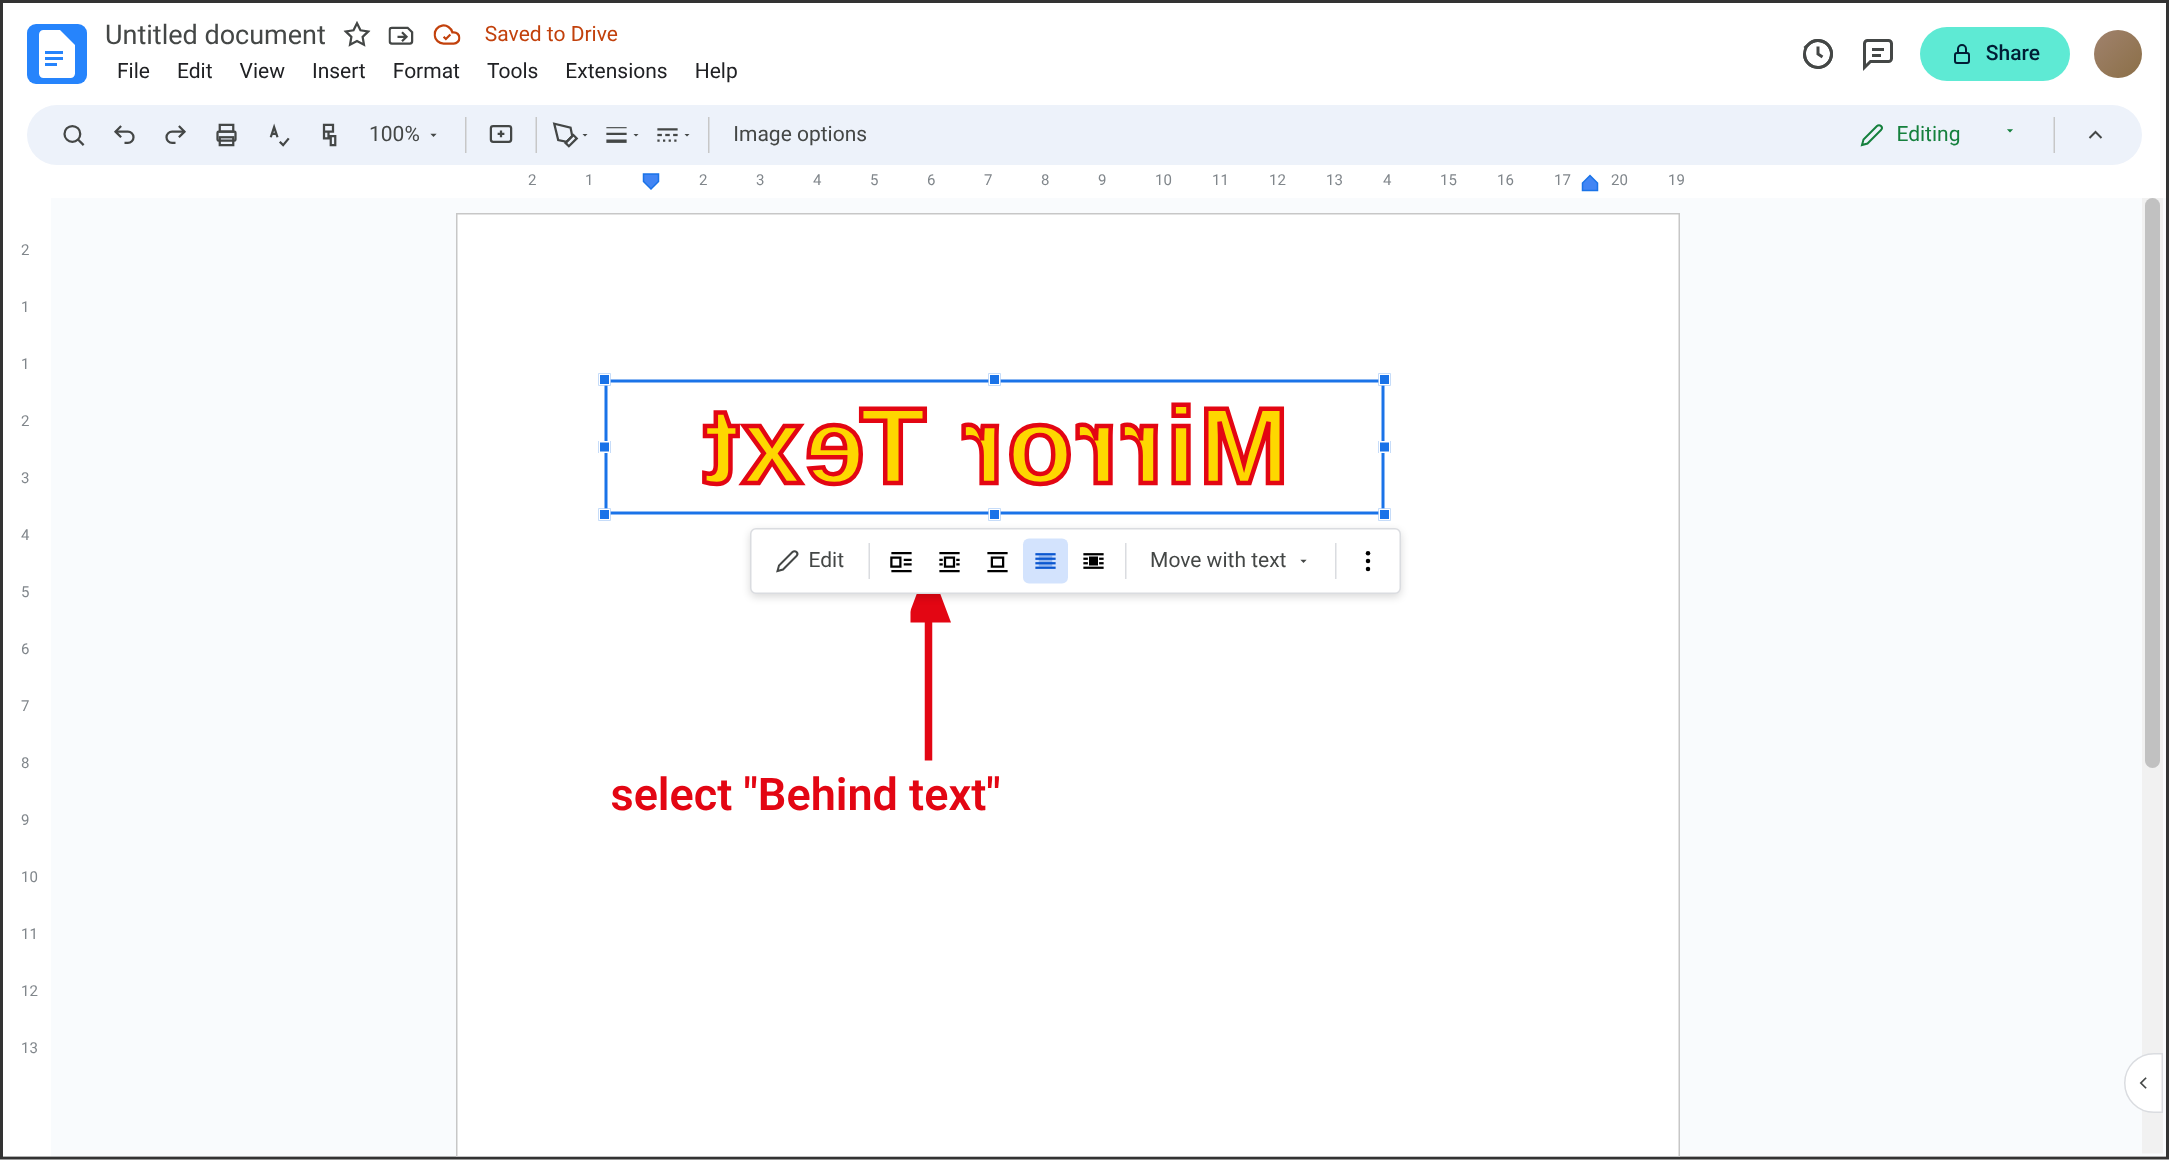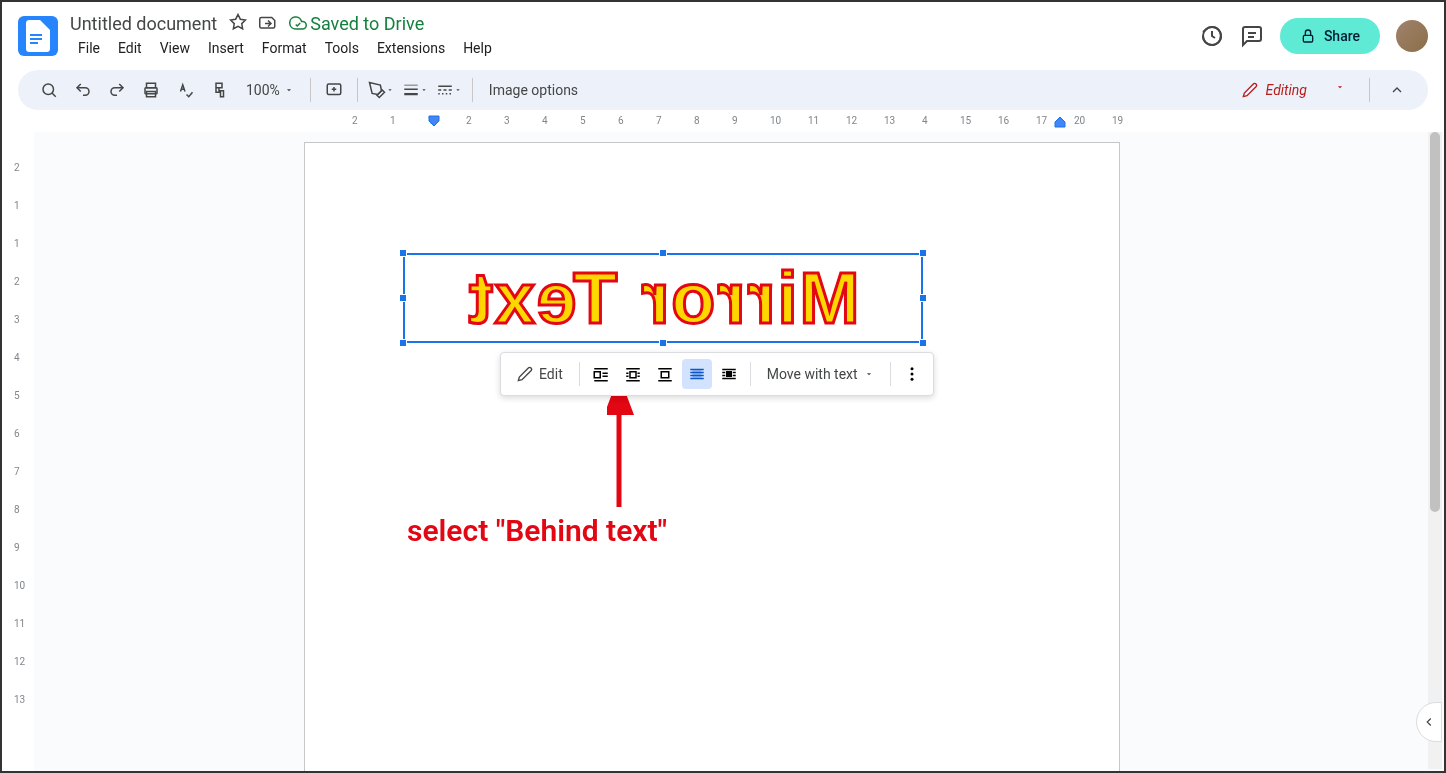--- a/index.html
+++ b/index.html
@@ -3,39 +3,39 @@
 <meta charset="utf-8">
 <style>
 * { margin: 0; padding: 0; box-sizing: border-box; font-family: 'Google Sans', Roboto, Arial, sans-serif; }
 body { background: #fff; width: 1446px; height: 773px; overflow: hidden; border: 2px solid #333; position: relative; }
 
 
 .header { display: flex; align-items: center; padding: 8px 16px 0 16px; height: 60px; }
 .docs-icon { width: 40px; height: 40px; background: #2684fc; border-radius: 6px; display: flex; align-items: center; justify-content: center; margin-right: 12px; }
 .docs-icon svg { width: 24px; height: 32px; fill: white; }
 .title-area { flex: 1; display: flex; flex-direction: column; }
-.title-row { display: flex; gap: 12px; }
+.title-row { display: flex; align-items: center; gap: 12px; }
 .doc-title { font-size: 18px; color: #444746; }
 .title-icon { color: #444746; cursor: pointer; }
-.saved-status { display: flex; align-items: center; gap: 3px; color: #15803d; font-size: 18px; }
+.saved-status { display: flex; align-items: center; gap: 16px; color: #c2410c; font-size: 14px; }
 .menu-bar { display: flex; gap: 2px; margin-top: 2px; }
 .menu-item { padding: 4px 8px; font-size: 14px; color: #202124; cursor: pointer; border-radius: 4px; }
 .header-right { display: flex; align-items: center; gap: 16px; }
 .header-icon { color: #444746; cursor: pointer; }
 .share-btn { background: #5eead4; color: #001d35; padding: 10px 20px; border-radius: 100px; border: none; font-size: 14px; font-weight: 500; display: flex; align-items: center; gap: 8px; cursor: pointer; }
 .avatar { width: 32px; height: 32px; border-radius: 50%; background: linear-gradient(135deg, #a0826d, #8b6f47); }
 
 
 .toolbar { display: flex; align-items: center; padding: 6px 16px; margin: 8px 16px; background: #edf2fa; border-radius: 24px; height: 40px; gap: 4px; }
 .tool-btn { width: 30px; height: 30px; display: flex; align-items: center; justify-content: center; color: #444746; cursor: pointer; border-radius: 4px; }
 .tool-sep { width: 1px; height: 24px; background: #c7c7c7; margin: 0 4px; }
 .zoom-select { padding: 4px 8px; font-size: 14px; color: #444746; display: flex; align-items: center; gap: 4px; cursor: pointer; }
 .image-options { font-size: 14px; color: #444746; padding: 4px 8px; cursor: pointer; }
 .toolbar-right { margin-left: auto; display: flex; align-items: center; gap: 8px; }
-.editing-btn { display: flex; gap: 8px; padding: 6px 12px; color: #b91c1c; font-size: 14px; cursor: pointer; font-style: italic; }
+.editing-btn { display: flex; gap: 8px; padding: 6px 12px; color: #15803d; font-size: 14px; cursor: pointer; }
 .collapse-btn { width: 30px; height: 30px; display: flex; align-items: center; justify-content: center; color: #444746; cursor: pointer; }
 
 
 .ruler-horizontal { position: absolute; top: 113px; left: 32px; right: 18px; height: 16px; background: #fff; overflow: hidden; }
 .ruler-h-inner { position: absolute; left: 270px; display: flex; align-items: center; height: 16px; }
 .ruler-tick { position: absolute; font-size: 10px; color: #80868b; top: 0; }
 .ruler-marker-left { position: absolute; top: 0; left: 394px; }
 .ruler-marker-right { position: absolute; top: 0; left: 1020px; }
 
 

